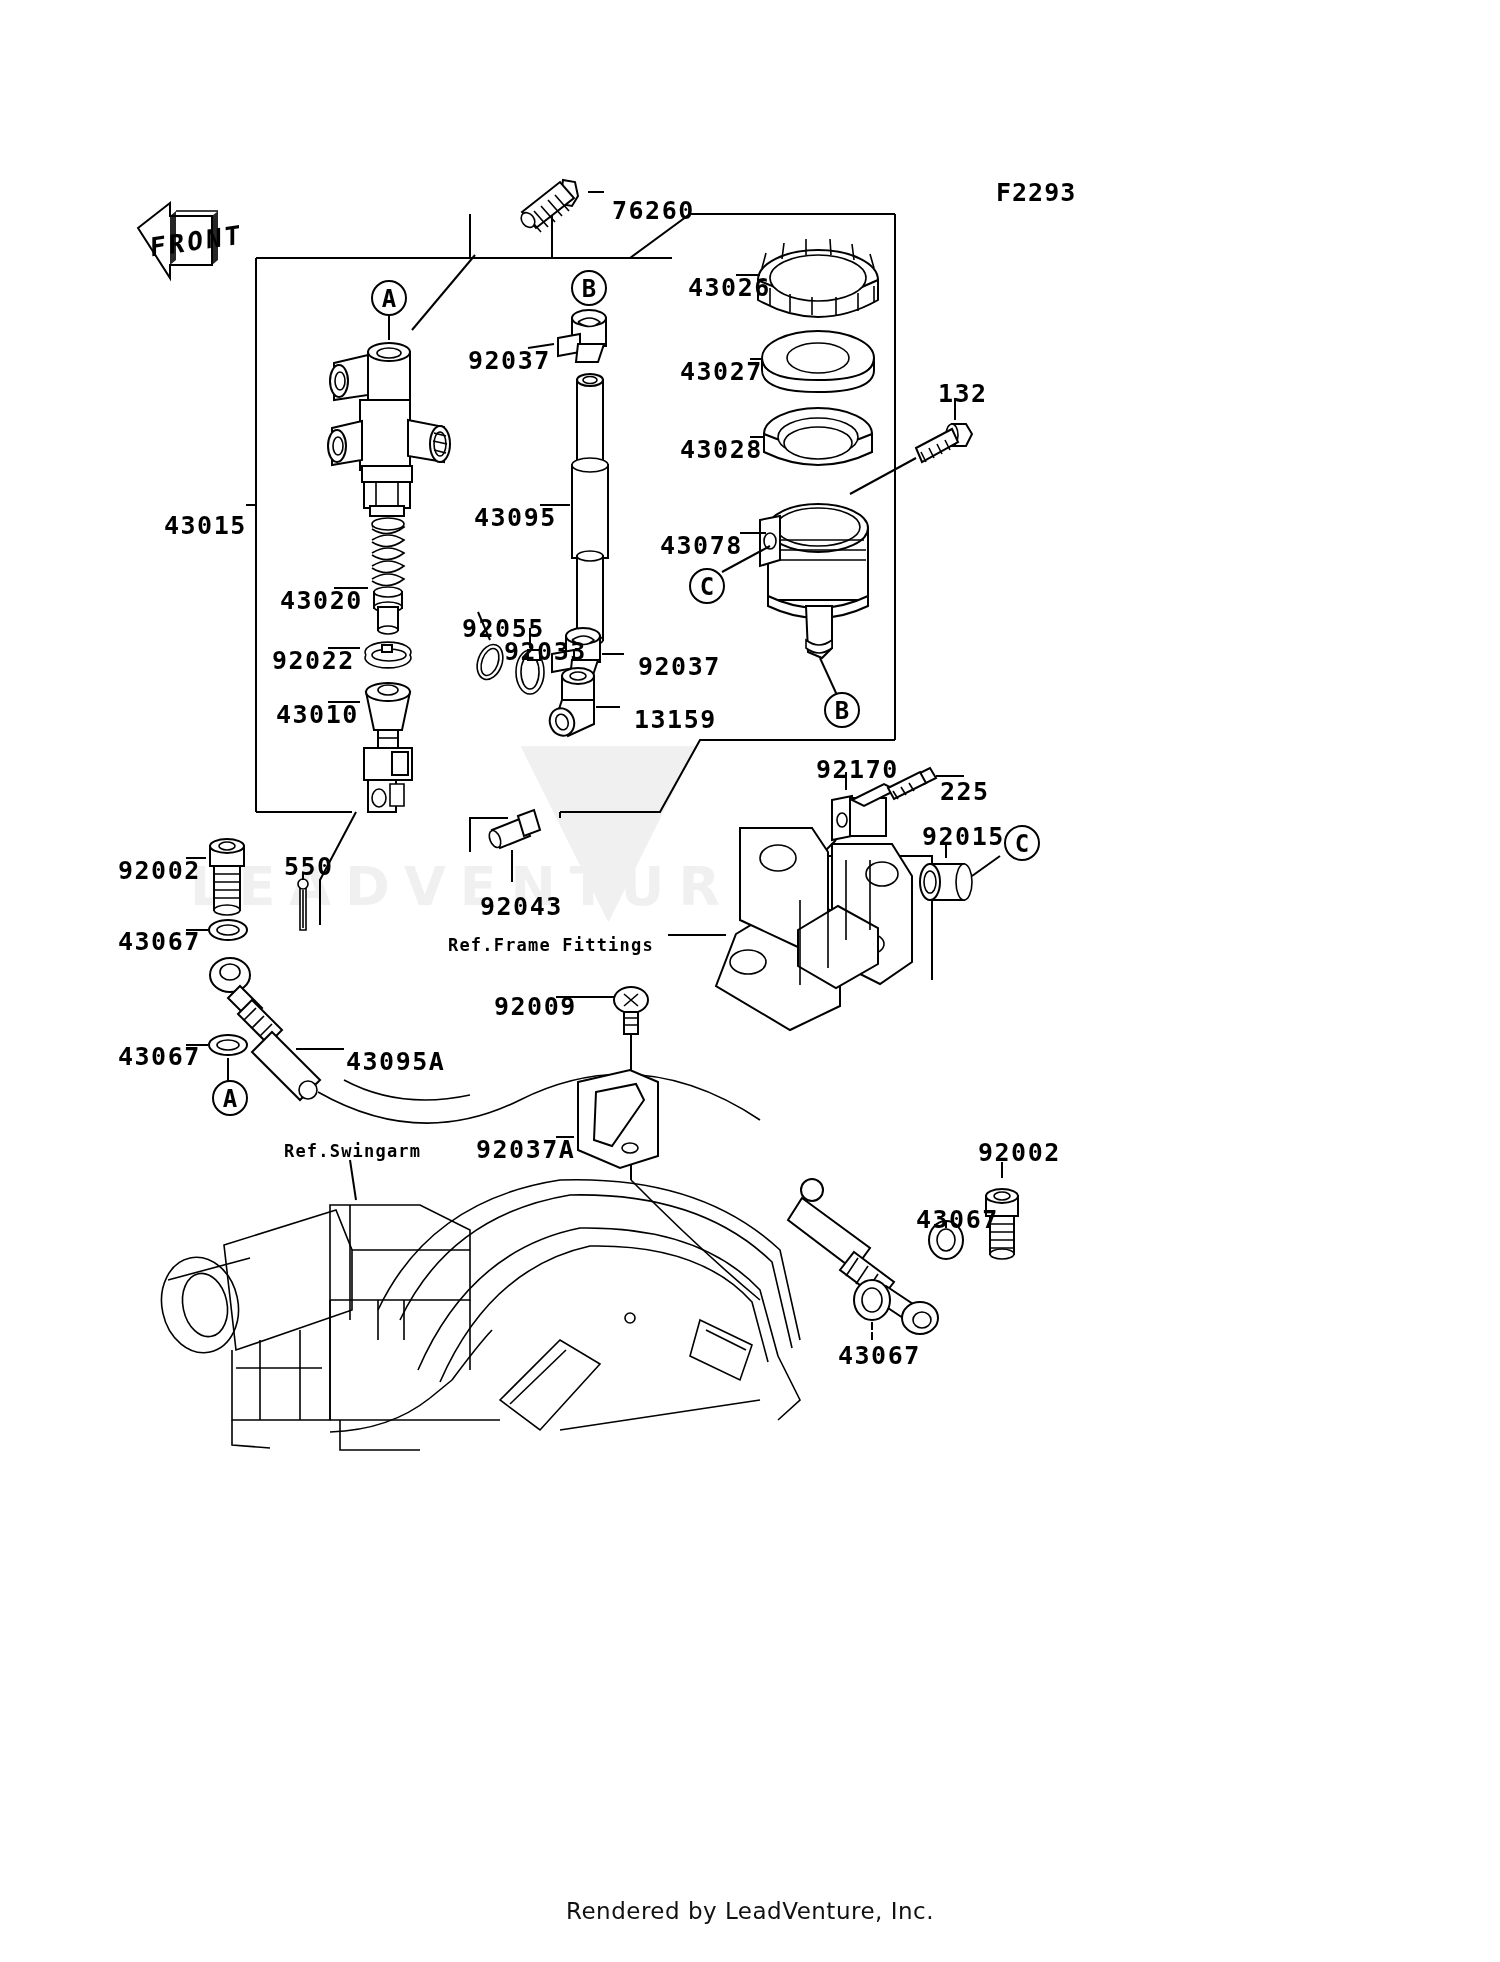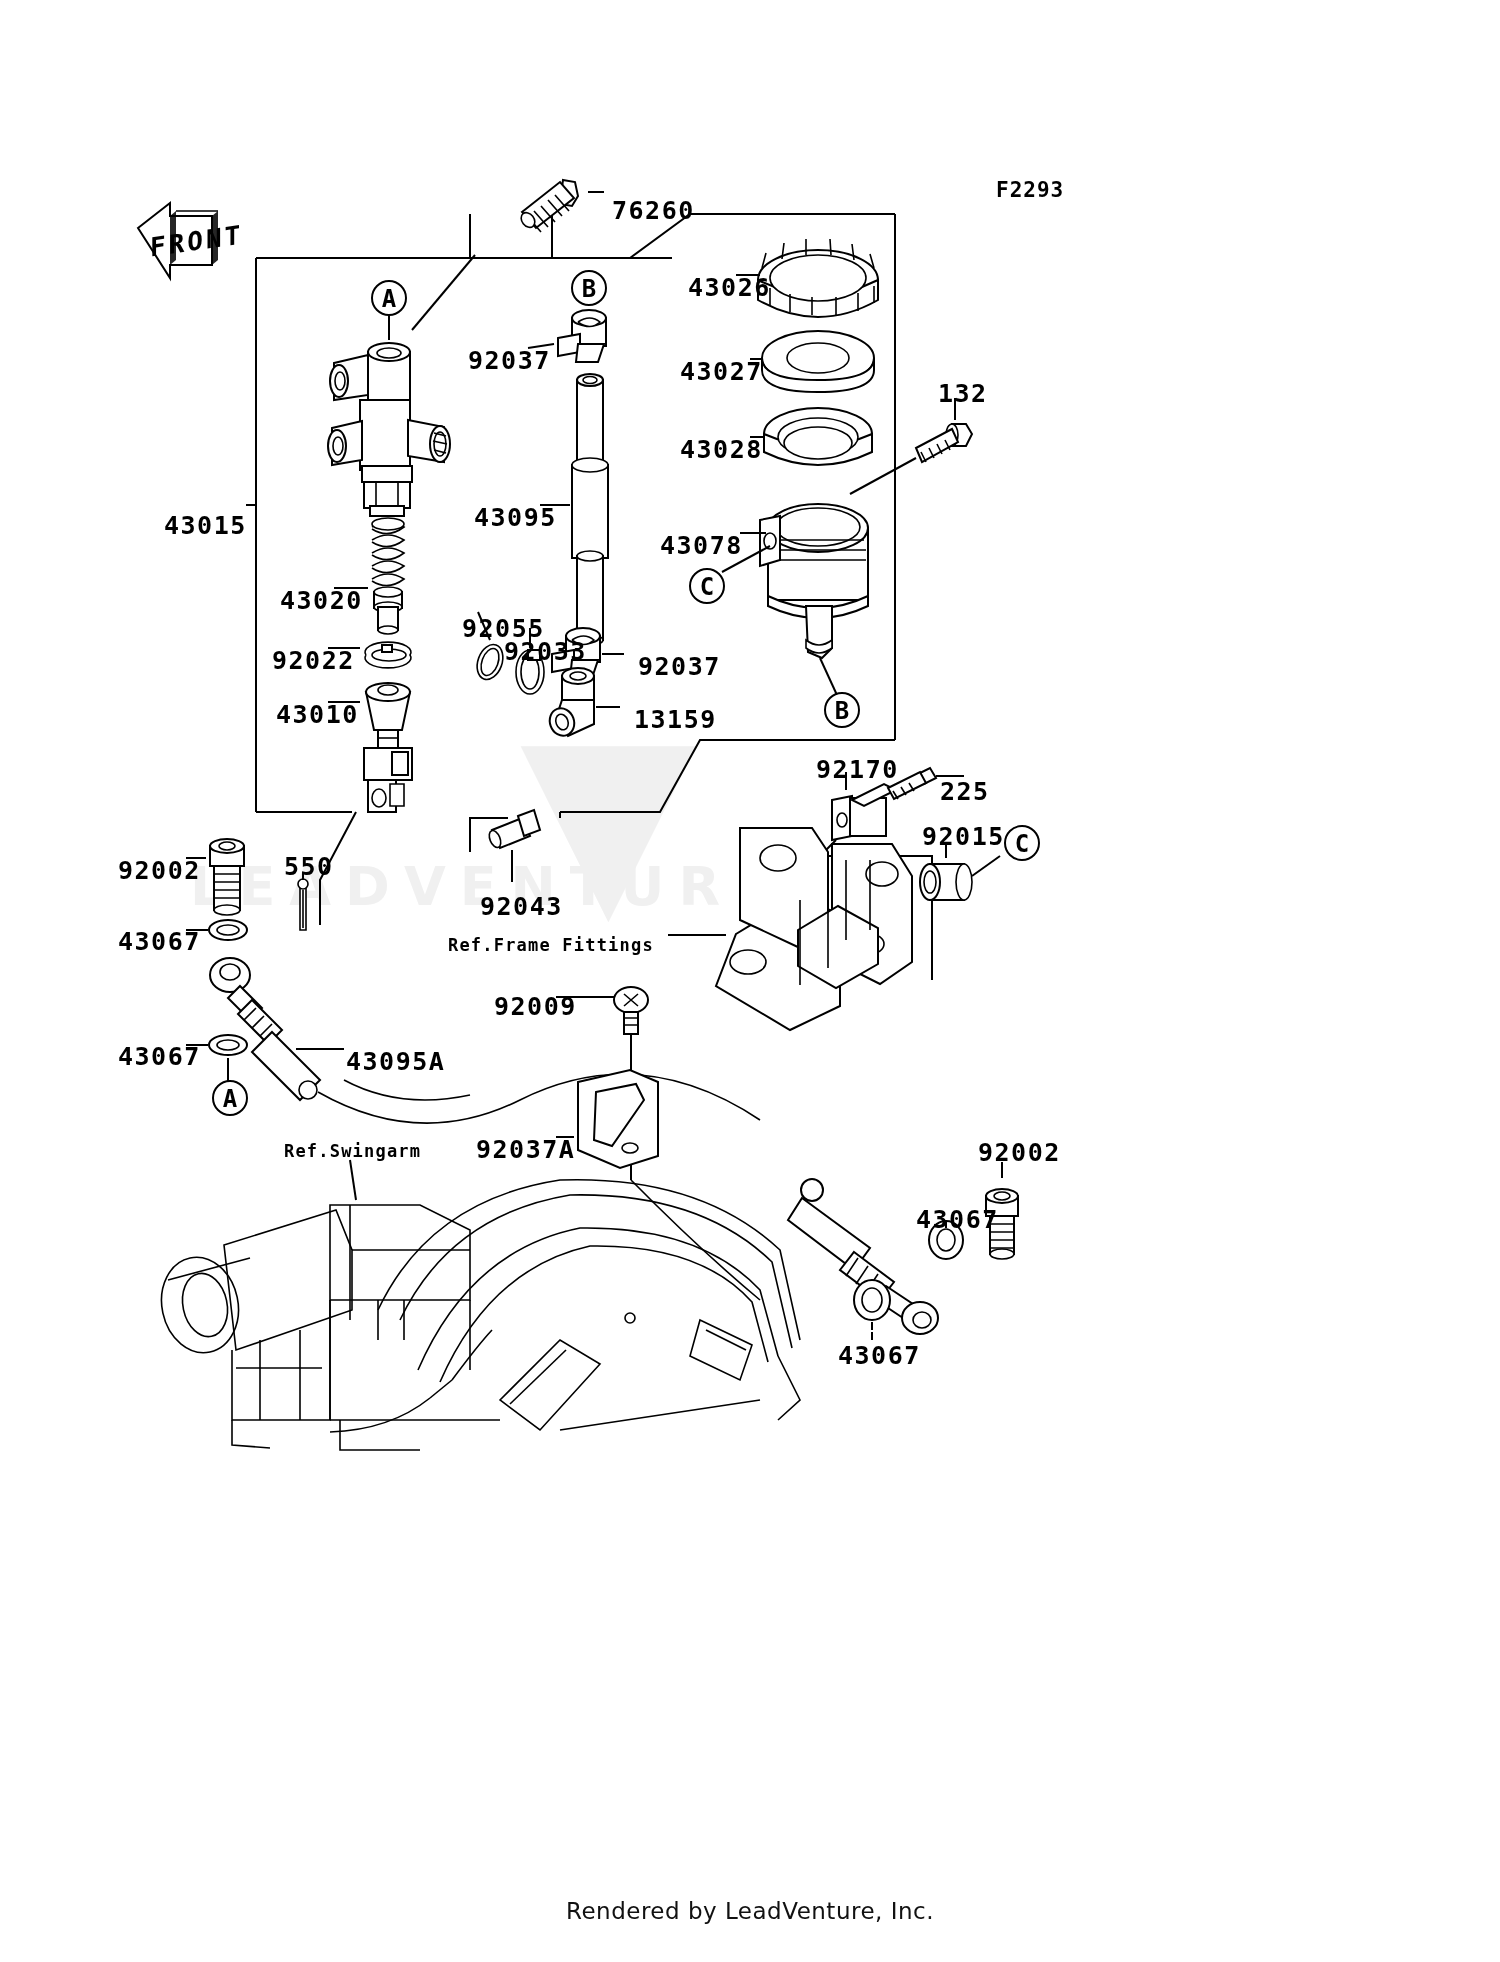--- a/index.html
+++ b/index.html
@@ -21,21 +21,21 @@
     font-family:"DejaVu Sans Mono","Liberation Mono",monospace;
     font-size:25px;
     font-weight:700;
     letter-spacing:1.5px;
     color:#000;
     white-space:nowrap;
     line-height:1;
   }
   .diagcode{
     position:absolute;
-    font-size:21px;
+    font-size:25px;
     font-weight:700;
     letter-spacing:1px;
   }
   .reflbl{
     position:absolute;
     font-size:17px;
     font-weight:700;
     letter-spacing:1.2px;
     white-space:nowrap;
   }

